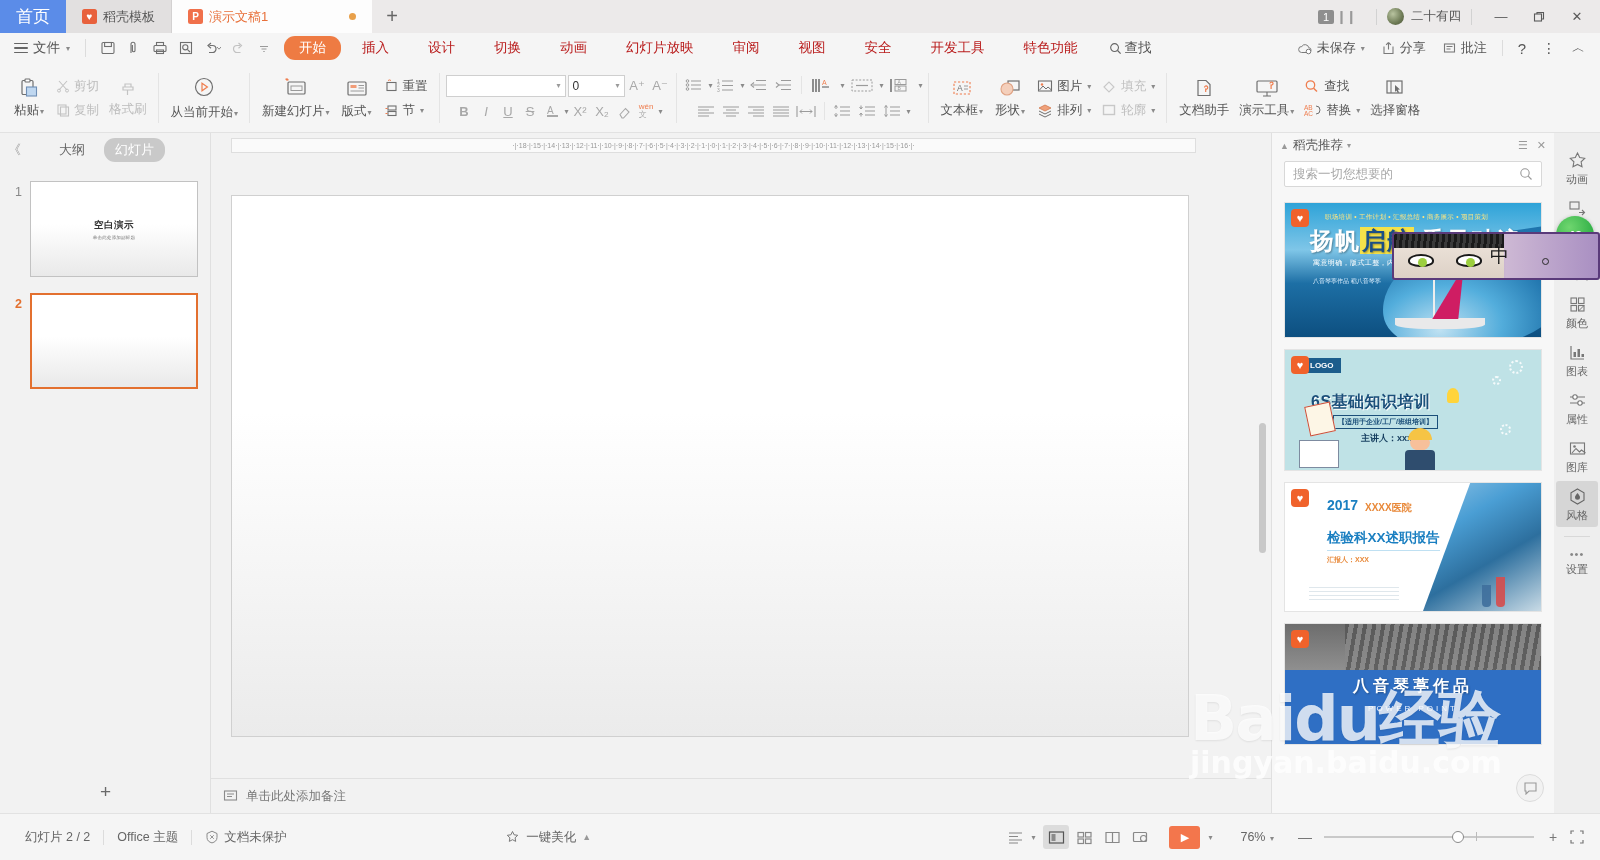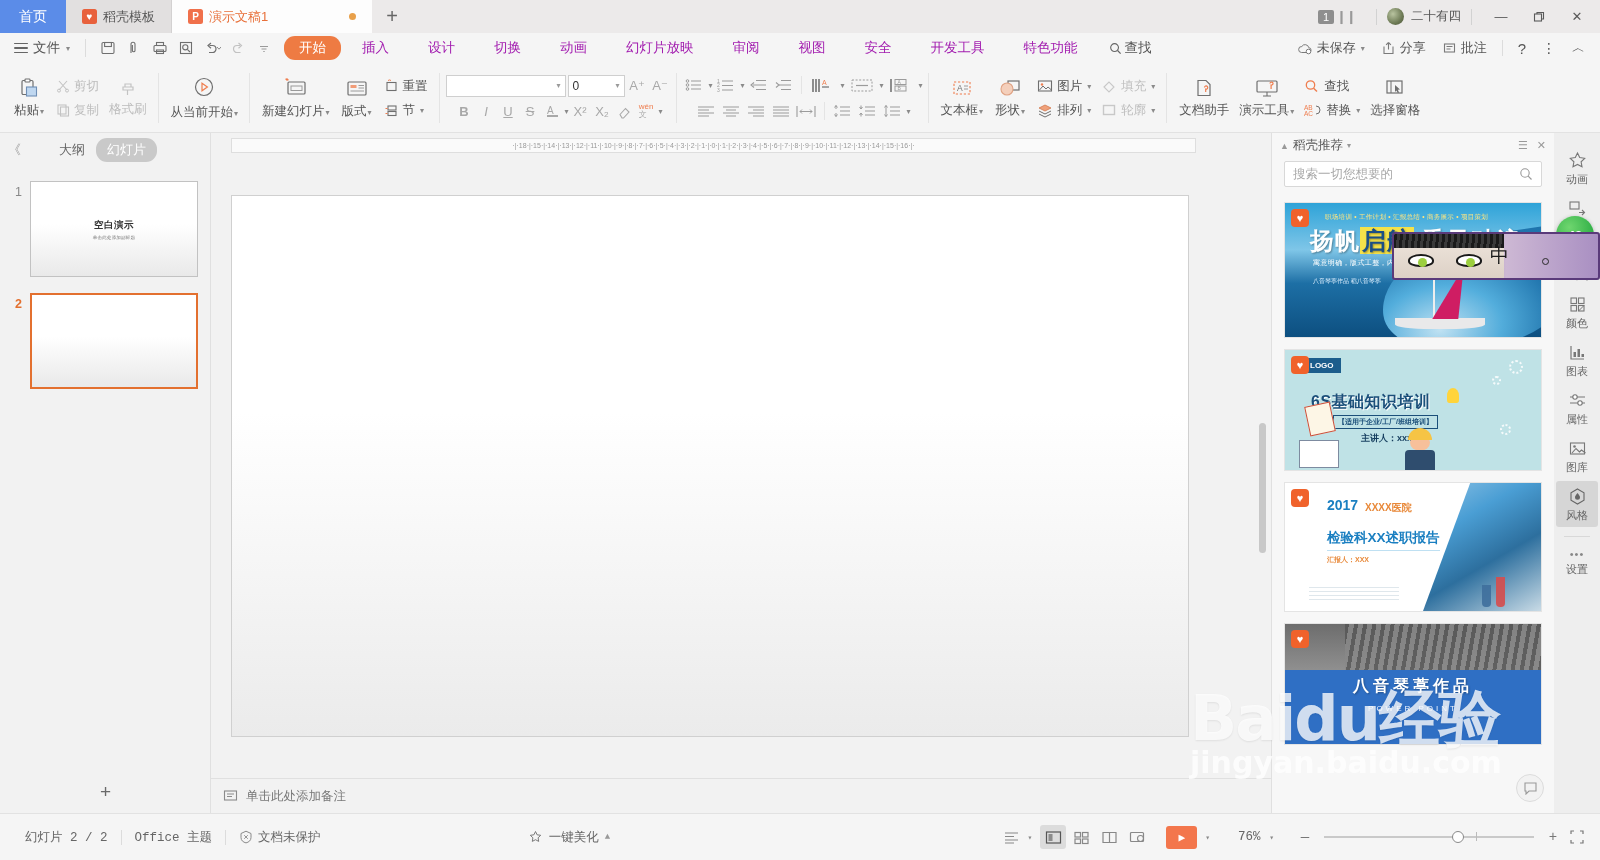--- a/index.html
+++ b/index.html
@@ -16,21 +16,21 @@
 
   
   .titlebar {
     position:absolute; left:0; top:0; width:1600px; height:33px;
     background:#eceaea; display:flex; align-items:flex-end;
   }
   .tab {
     height:33px; display:flex; align-items:center; gap:6px;
     padding:0 16px; font-size:13px; position:relative; cursor:default;
   }
-  .tab-home { background:#5b8ce8; color:#fff; width:66px; justify-content:center; font-size:14px;margin-top:40px;}
+  .tab-home { background:#5b8ce8; color:#fff; width:66px; justify-content:center; font-size:17px;margin-top:40px;}
   .tab-normal { background:#e2e0e0; color:#555; border-right:1px solid #d3d1d1;}
   .tab-active { background:#fdfdfd; color:#e8703a; min-width:200px; }
   .tab-ico { width:15px; height:15px; border-radius:2.5px; display:inline-flex;
              align-items:center; justify-content:center; color:#fff; font-size:10px; font-weight:bold;}
   .ico-docer { background:#e8613c; }
   .ico-ppt { background:#f0704b; }
   .tab-dot { width:7px; height:7px; border-radius:50%; background:#e8a04a; margin-left:auto;}
   .tab-plus { width:40px; height:33px; display:flex; align-items:center; justify-content:center;
               color:#666; font-size:20px; background:#eceaea; cursor:pointer;}
   .title-right { margin-left:auto; display:flex; align-items:center; gap:0; height:33px; padding-right:4px;}
@@ -47,21 +47,21 @@
   .menubar {
     position:absolute; left:0; top:33px; width:1600px; height:30px;
     background:#f5f5f5; display:flex; align-items:center; padding-left:8px; gap:0;
   }
   .mb-file { display:flex; align-items:center; gap:5px; font-size:13.5px; color:#555; padding:0 6px; cursor:pointer;}
   .hamb { display:inline-block; width:14px; }
   .hamb i { display:block; height:1.6px; background:#666; margin:3px 0; border-radius:1px;}
   .mb-sep { width:1px; height:18px; background:#dcdcdc; margin:0 9px;}
   .qicon { width:26px; height:26px; display:flex; align-items:center; justify-content:center; cursor:pointer; color:#777;}
   .mb-items { display:flex; align-items:center; gap:3px; margin-left:7px;}
-  .mb-item { font-size:13.5px; color:#a21caf; padding:3px 18px; cursor:pointer; white-space:nowrap;}
+  .mb-item { font-size:13.5px; color:#b91c1c; padding:3px 18px; cursor:pointer; white-space:nowrap;}
   .mb-item.active { background:#ee7b43; color:#fff; border-radius:11px; padding:3px 15px;}
   .mb-find { display:flex; align-items:center; gap:3px; font-size:13.5px; color:#555; padding:3px 10px; cursor:pointer;}
   .menu-right { margin-left:auto; display:flex; align-items:center; gap:2px; padding-right:8px;}
   .mr-item { display:flex; align-items:center; gap:4px; font-size:13px; color:#555; padding:3px 7px; cursor:pointer;}
   .mr-sep { width:1px; height:16px; background:#dcdcdc; margin:0 6px;}
 
   
   .ribbon {
     position:absolute; left:0; top:63px; width:1600px; height:70px;
     background:#f5f5f5; border-bottom:1px solid #e2e2e2; display:flex; align-items:stretch;
@@ -107,21 +107,21 @@
           cursor:pointer; color:#9b9b9b;}
   .vsep { width:1px; height:18px; background:#e4e4e4; margin:0 4px;}
 
   
   .leftpanel {
     position:absolute; left:0; top:133px; width:211px; bottom:47px; background:#f2f2f2;
     border-right:1px solid #e0e0e0;
   }
   .lp-head { height:34px; display:flex; align-items:center; padding:0 8px; gap:10px;}
   .lp-collapse { color:#999; font-size:13px; cursor:pointer; width:18px;}
-  .lp-tabs { display:flex; align-items:center; margin-left:12px;text-align:center;}
+  .lp-tabs { display:flex; align-items:center; gap:8px; margin-left:12px;text-align:center;}
   .lp-tab { font-size:13px; color:#666; padding:3px 11px; border-radius:11px; cursor:pointer;}
   .lp-tab.active { background:#c9c9c9; color:#fff;}
   .slide-item { display:flex; align-items:flex-start; padding:4px 8px 4px 0; margin-bottom:8px;}
   .slide-num { width:30px; text-align:right; padding-right:8px; font-size:12.5px; color:#888; padding-top:4px;}
   .slide-num.sel { color:#e3702f; font-weight:bold;}
   .slide-thumb {
     width:168px; height:96px; background:linear-gradient(180deg,#ffffff 0%, #ffffff 45%, #e9e9e9 100%);
     border:1px solid #c2c2c2; position:relative; display:flex; flex-direction:column;
     align-items:center; justify-content:center; gap:3px;
   }
@@ -287,21 +287,21 @@
               background:repeating-linear-gradient(95deg,#1a1a1a 0 3px,#3a3a3a 3px 6px);}
   .ime-char {
     position:absolute; left:96px; top:9px; font-size:19px; color:#1a1a1a; font-weight:500;
   }
   .ime-dot { position:absolute; left:148px; top:24px; width:7px; height:7px;
              border:1.5px solid #2a2a2a; border-radius:50%;}
 
   
   .statusbar {
     position:absolute; left:0; bottom:0; width:1600px; height:47px; background:#f5f5f5;
-    border-top:1px solid #e2e2e2; display:flex; align-items:center; padding:0 12px; gap:0;font-family:Liberation Mono, monospace;
+    border-top:1px solid #e2e2e2; display:flex; align-items:center; padding:0 12px; gap:0;
   }
   .sb-item { font-size:12.5px; color:#666; padding:0 13px; display:flex; align-items:center; gap:5px; cursor:pointer;}
   .sb-sep { width:1px; height:15px; background:#dcdcdc;}
   .sb-center { margin-left:auto; margin-right:auto; display:flex; align-items:center; gap:6px;
                font-size:12.5px; color:#666; cursor:pointer;}
   .sb-right { margin-left:auto; display:flex; align-items:center; gap:2px;}
   .vbtn { width:26px; height:24px; display:flex; align-items:center; justify-content:center;
           color:#888; cursor:pointer; border-radius:3px;}
   .vbtn.active { background:#dcdcdc; color:#555;}
   .play-btn {

